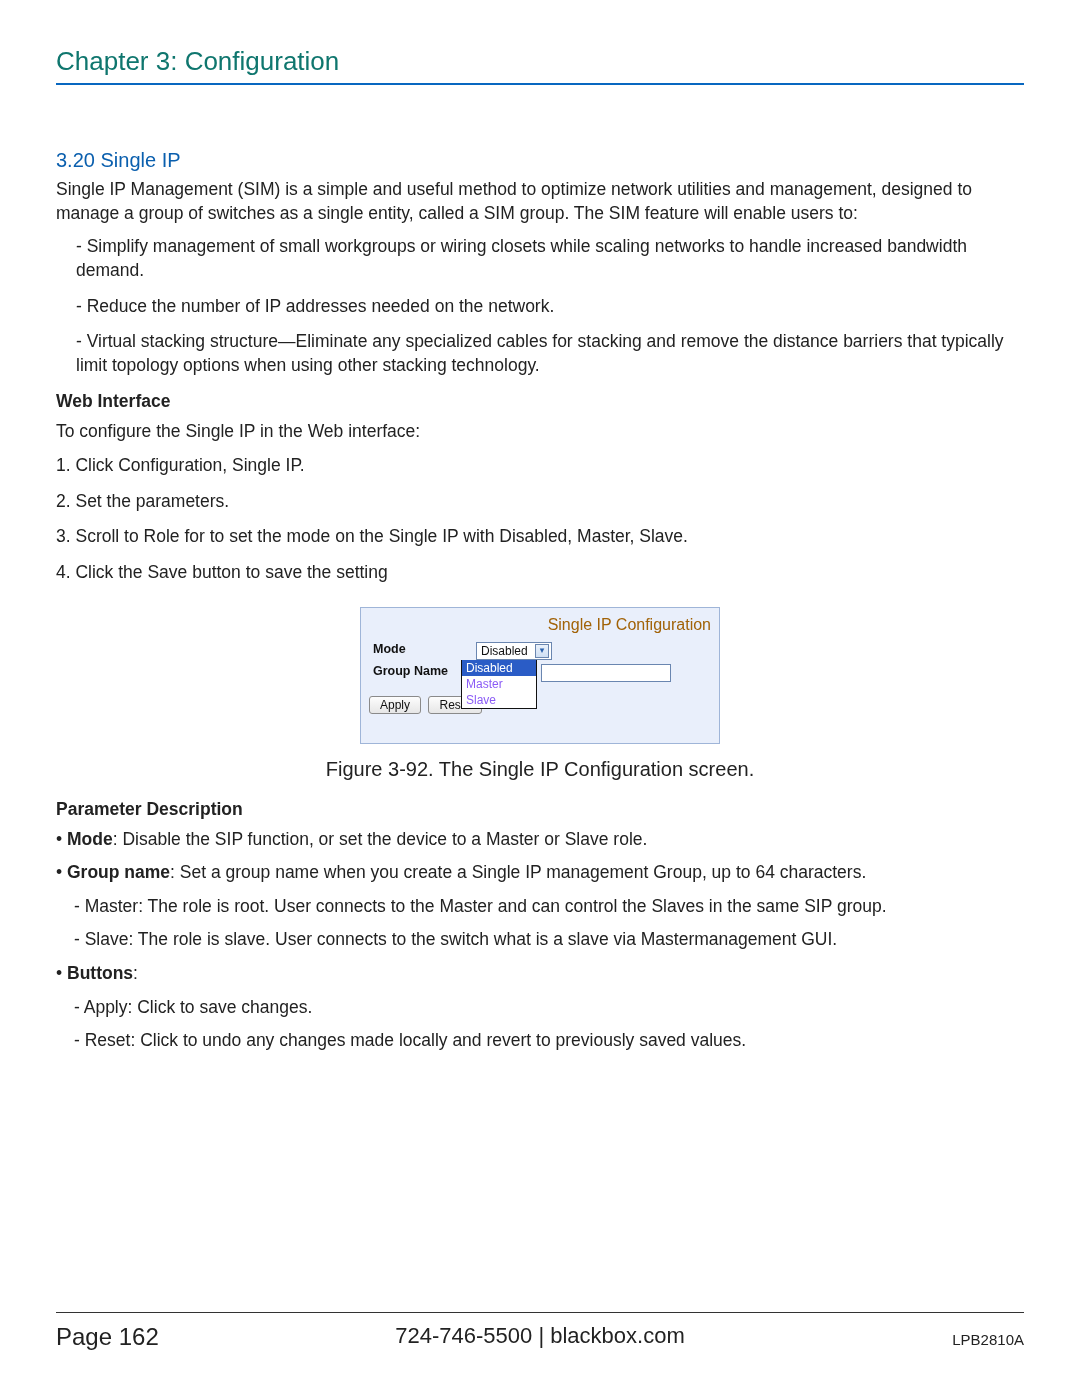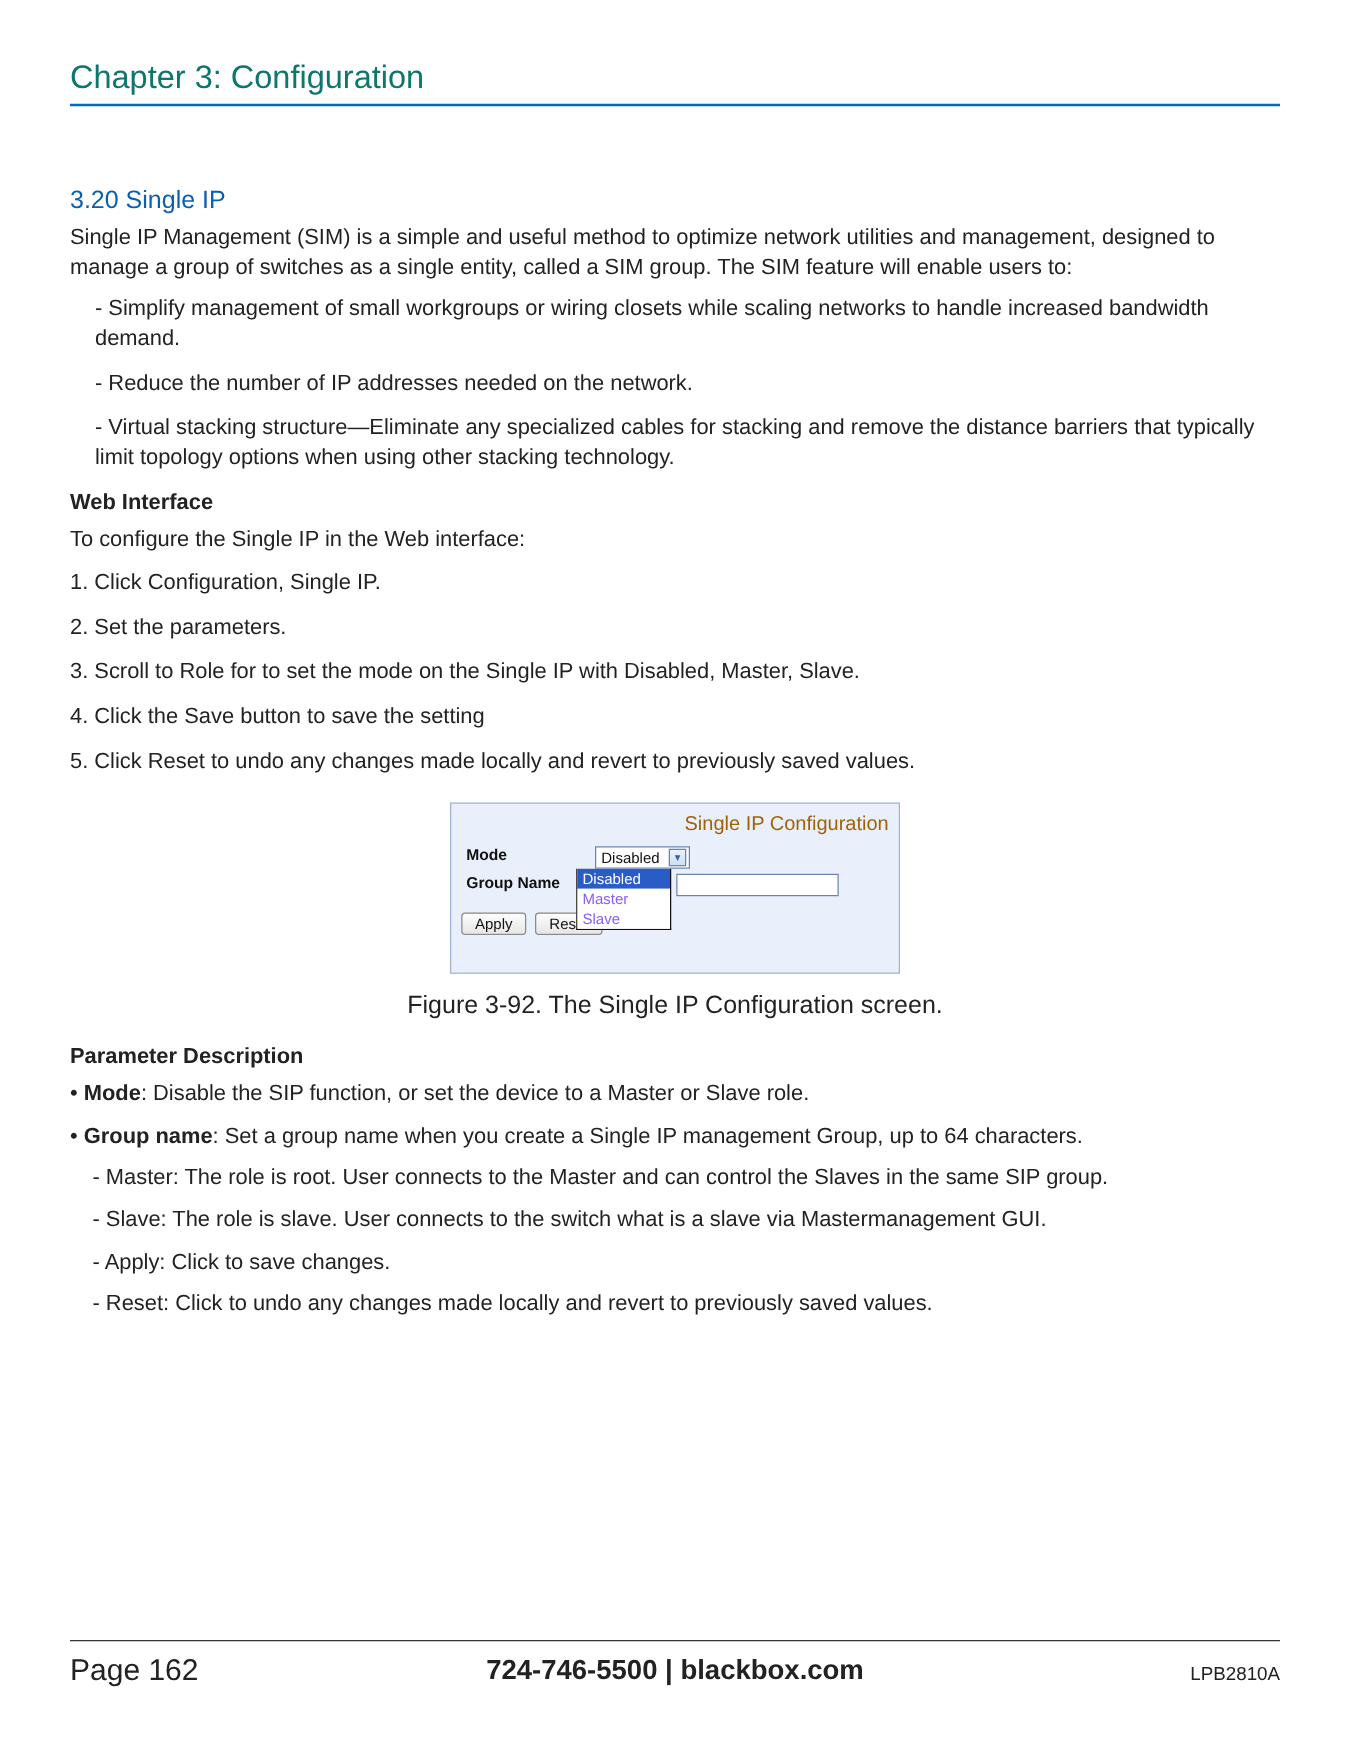--- a/index.html
+++ b/index.html
@@ -170,21 +170,21 @@
     padding-top: 10px;
     display: flex;
     align-items: baseline;
     justify-content: space-between;
   }
   .footer .page {
     font-size: 24px;
   }
   .footer .center {
     font-size: 22px;
-    font-weight: 700;
+    font-weight: 400;
     position: absolute;
     left: 50%;
     transform: translateX(-50%);
   }
   .footer .model {
     font-size: 15px;
     color: #222;
     margin-left: 37px;
   }
 </style>
@@ -204,21 +204,20 @@
 </div>
 
 <div class="subhead">Web Interface</div>
 <p class="intro">To configure the Single IP in the Web interface:</p>
 
 <div class="steps">
   <div class="s">1. Click Configuration, Single IP.</div>
   <div class="s">2. Set the parameters.</div>
   <div class="s">3. Scroll to Role for to set the mode on the Single IP with Disabled, Master, Slave.</div>
   <div class="s">4. Click the Save button to save the setting</div>
-  <div class="s">5. Click Reset to undo any changes made locally and revert to previously saved values.</div>
 </div>
 
 <div class="figure-wrap">
   <div class="figure-box">
     <div class="fig-title">Single IP Configuration</div>
     <table class="cfg-table">
       <tbody>
           <tr>
         <td class="label">Mode</td>
         <td>
@@ -253,20 +252,21 @@
   <div class="caption">Figure 3-92. The Single IP Configuration screen.</div>
 </div>
 
 <div class="subhead">Parameter Description</div>
 
 <div class="params">
   <div class="p">• <span class="bold">Mode</span><span>: Disable the SIP function, or set the device to a Master or Slave role.</span></div>
   <div class="p">• <span class="bold">Group name</span><span>: Set a group name when you create a Single IP management Group, up to 64 characters.</span></div>
   <div class="p sub">- Master: The role is root. User connects to the Master and can control the Slaves in the same SIP group.</div>
   <div class="p sub">- Slave: The role is slave. User connects to the switch what is a slave via Mastermanagement GUI.</div>
+  <div class="p">• <span class="bold">Buttons</span><span>:</span></div>
   <div class="p sub">- Apply: Click to save changes.</div>
   <div class="p sub">- Reset: Click to undo any changes made locally and revert to previously saved values.</div>
 </div>
 
 <div class="footer">
   <span class="page">Page 162</span>
   <span class="center">724-746-5500   |   blackbox.com</span>
   <span class="model">LPB2810A</span>
 </div>
 

